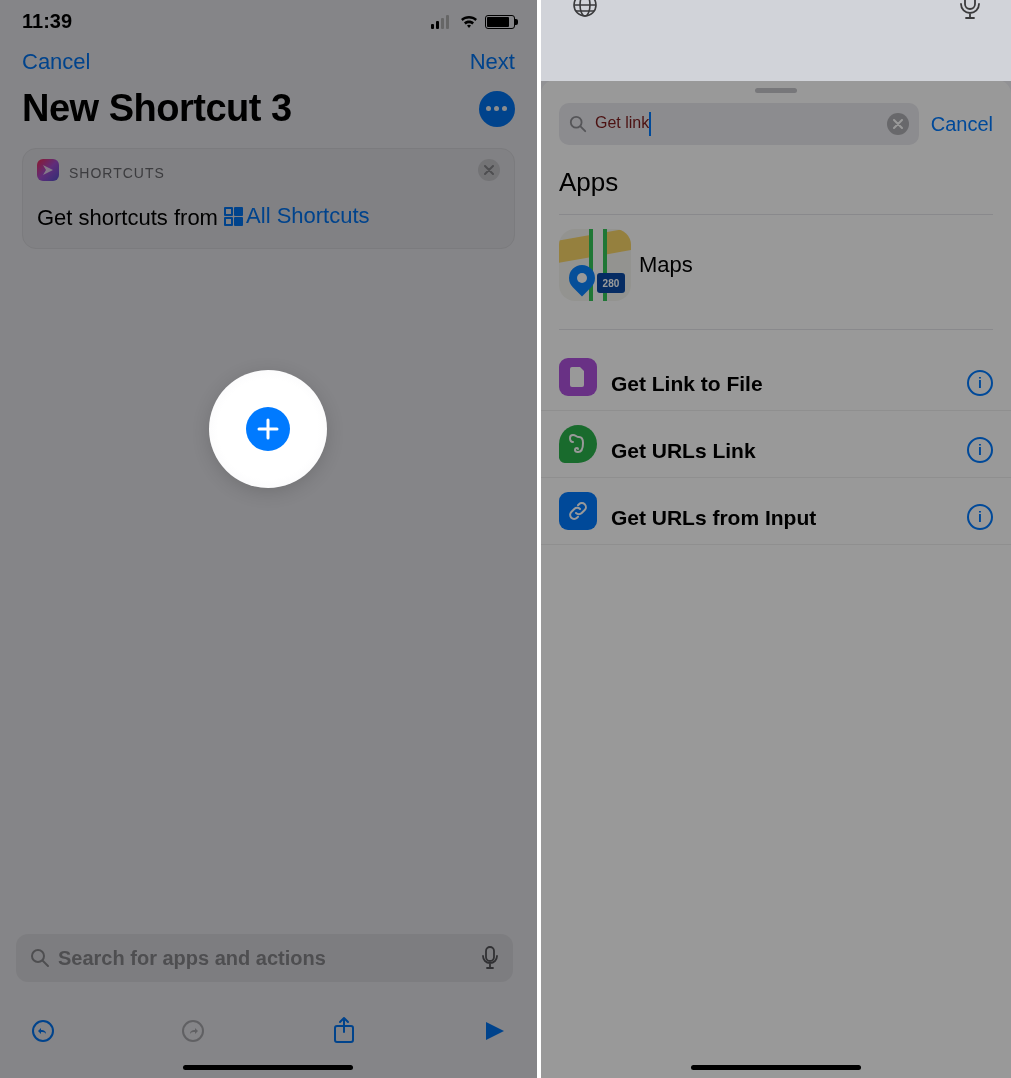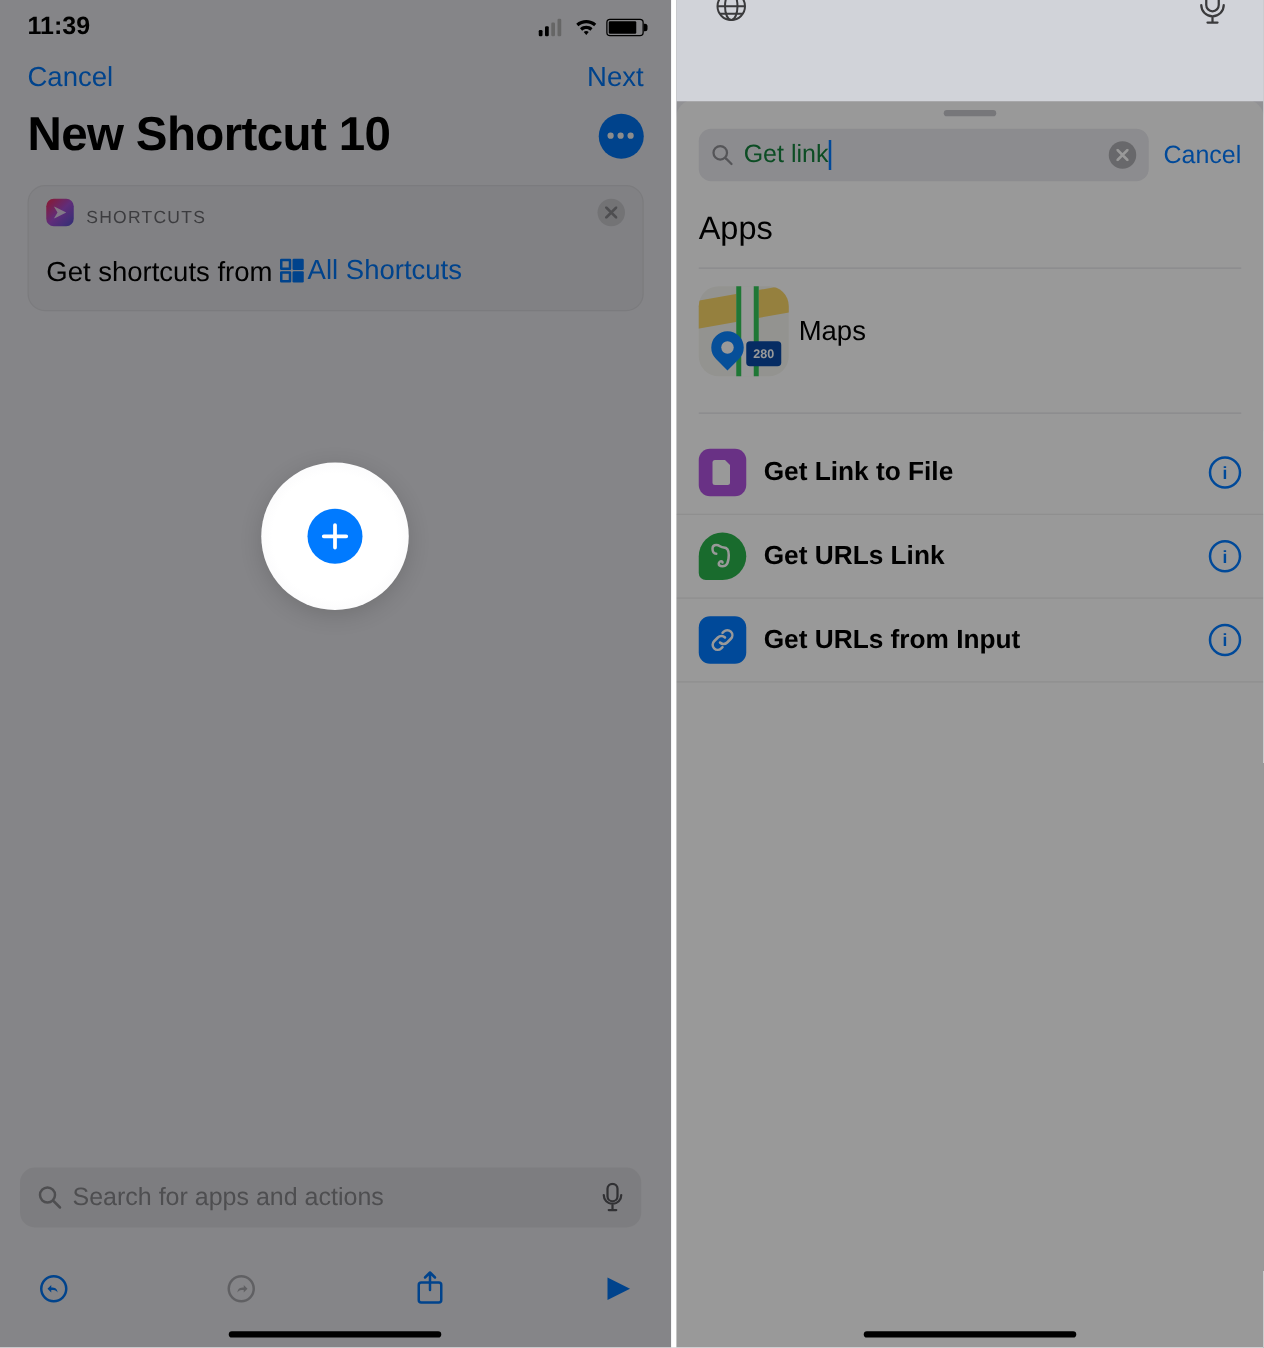--- a/index.html
+++ b/index.html
@@ -42,53 +42,53 @@
   .inline-blue { color: #007aff; display: inline-flex; align-items: center; gap: 4px; }
   .grid-icon { width: 18px; height: 18px; display:inline-block; position:relative; }
   .grid-icon::before, .grid-icon::after { content:""; position:absolute; border:2px solid #007aff; width:5px; height:5px; border-radius:1px;}
   .grid-icon::before { left:0; top:0; box-shadow: 10px 0 0 -2px #007aff, 10px 0 0 0 #007aff; }
   .grid-icon::after { left:0; top:10px; box-shadow: 10px 0 0 -2px #007aff, 10px 0 0 0 #007aff; }
 
   .add-wrap { position:absolute; left:50%; top:370px; transform:translateX(-50%); z-index:60; }
   .add-outer { width: 118px; height: 118px; border-radius: 50%; background: radial-gradient(#fff 60%, #f2f2f5); display:flex; align-items:center; justify-content:center; box-shadow: 0 4px 18px rgba(0,0,0,0.15);}
   .add-inner { width: 44px; height: 44px; border-radius: 50%; background:#007aff; display:flex; align-items:center; justify-content:center; color:#fff; font-size:28px; font-weight:300;}
 
-  .search-bar { position:absolute; left:16px; right:24px; bottom: 96px; background:#e4e4e9; border-radius:12px; height:48px; display:flex; align-items:center; padding:0 14px; gap:8px;}
+  .search-bar { position:absolute; left:16px; right:24px; bottom: 96px; background:#e4e4e9; border-radius:12px; height:48px; display:flex; align-items:center; padding:0 14px; gap:8px;font-weight:bold;}
   .search-icon { color:#8e8e93; font-size:20px; }
   .search-ph { color:#8e8e93; font-size:20px; flex:1; }
   .mic { color:#8e8e93; }
 
   .toolbar { position:absolute; left:0; right:0; bottom: 20px; display:flex; justify-content:space-between; align-items:center; padding: 12px 28px; }
   .tool-icon { width:30px; height:30px; display:flex; align-items:center; justify-content:center; color:#007aff; }
   .tool-icon.disabled { color:#b0b0b5; }
   .home-ind { position:absolute; bottom:8px; left:50%; transform:translateX(-50%); width:170px; height:5px; border-radius:3px; background:#000; z-index:70;}
 
   
   .sheet { position:absolute; left:0; right:0; top:80px; bottom:0; background:#fff; border-radius: 14px 14px 0 0; z-index: 45; display:flex; flex-direction:column; }
   .grabber { width:42px; height:5px; border-radius:3px; background:#c7c7cc; margin:8px auto 10px; }
   .sheet-head { display:flex; align-items:center; gap:12px; padding: 0 18px 12px; }
   .search-pill { flex:1; height:42px; background:#e9e9ee; border-radius:10px; display:flex; align-items:center; padding:0 10px; gap:8px; position:relative;}
-  .search-input { font-size:20px; color:#15803d; flex:1; }
+  .search-input { font-size:16px; color:#7f1d1d; flex:1; }
   .cursor { display:inline-block; width:2px; height:24px; background:#007aff; vertical-align:middle; }
   .clear-btn { width:22px; height:22px; border-radius:50%; background:#aeaeb2; color:#fff; display:flex; align-items:center; justify-content:center; font-size:14px;}
   .cancel-right { color:#007aff; font-size:20px; }
   .section-title { font-size:26px; font-weight:400; padding: 10px 18px; }
   .hr { height:1px; background:#e5e5ea; margin: 6px 18px 14px; }
   .apps-row { padding: 0 18px 18px; }
   .app-tile { display:inline-flex; align-items:center; gap:8px; }
   .maps-icon { width:72px; height:72px; border-radius:16px; background:#f6f6f0; position:relative; overflow:hidden; }
   .maps-icon .road1 { position:absolute; width:200%; height:22px; background:#f8d568; top:6px; left:-40px; transform:rotate(-10deg);}
   .maps-icon .road2 { position:absolute; width:18px; height:200%; background:#fff; left:30px; top:-20px; border-left:4px solid #34c759; border-right:4px solid #34c759;}
   .maps-icon .pin { position:absolute; left:10px; bottom:10px; width:26px; height:26px; border-radius:50% 50% 50% 0; background:#0a84ff; transform:rotate(-45deg); display:flex; align-items:center; justify-content:center;}
   .maps-icon .pin::after { content:""; width:10px; height:10px; border-radius:50%; background:#fff; transform:rotate(45deg);}
   .maps-icon .sign { position:absolute; right:6px; bottom:8px; width:28px; height:20px; border-radius:3px; background:#0a4aa6; color:#fff; font-size:10px; display:flex; align-items:center; justify-content:center; font-weight:600;}
   .app-tile-label { font-size:22px; }
 
   .action-list { }
-  .action-row { display:flex; align-items:center; gap:14px; padding: 14px 18px; border-bottom:1px solid #eee; position:relative; z-index:46;}
+  .action-row { display:flex; align-items:flex-end; gap:14px; padding: 14px 18px; border-bottom:1px solid #eee; position:relative; z-index:46;}
   .action-row.highlight { background:#fff; z-index:70; }
   .row-icon { width:38px; height:38px; border-radius:9px; display:flex; align-items:center; justify-content:center; color:#fff; flex-shrink:0;}
   .row-icon.purple { background:#af52de; }
   .row-icon.green { background:#2bb24c; border-radius:50% 50% 50% 15%; }
   .row-icon.blue { background:#007aff; }
   .row-label { flex:1; font-size:21px; font-weight:600; }
   .info-icon { width:26px; height:26px; border:2px solid #007aff; border-radius:50%; color:#007aff; display:flex; align-items:center; justify-content:center; font-size:14px; font-weight:600;}
 
   .shade-right { position:absolute; inset:0; background:rgba(0,0,0,0.4); pointer-events:none; z-index:55;}
 
@@ -120,21 +120,21 @@
         <span class="battery">
             <span class="fill"></span>
           </span>
       </div>
     </div>
     <div class="nav-row">
       <span class="nav-link">Cancel</span>
       <span class="nav-link">Next</span>
     </div>
     <div class="title-row">
-      <div class="title">New Shortcut 10</div>
+      <div class="title">New Shortcut 3</div>
       <div class="more-btn">
           <i></i>
           <i></i>
           <i></i>
         </div>
     </div>
 
     <div class="action-card">
       <div class="card-head">
         <div class="card-head-left">

